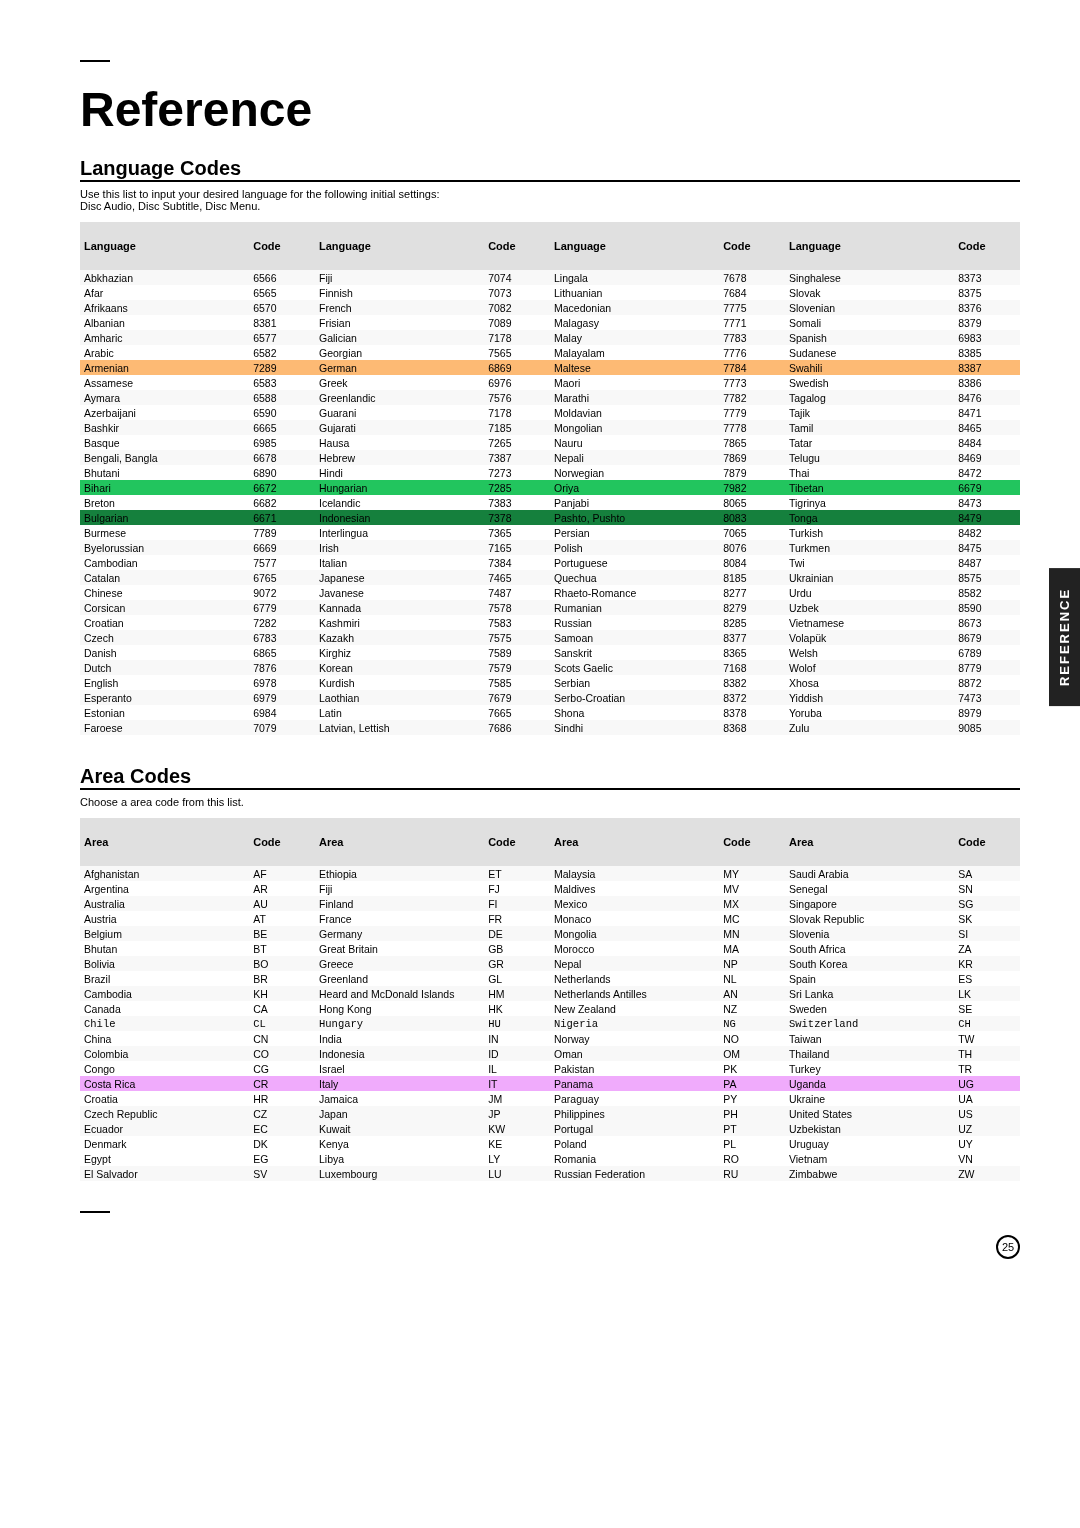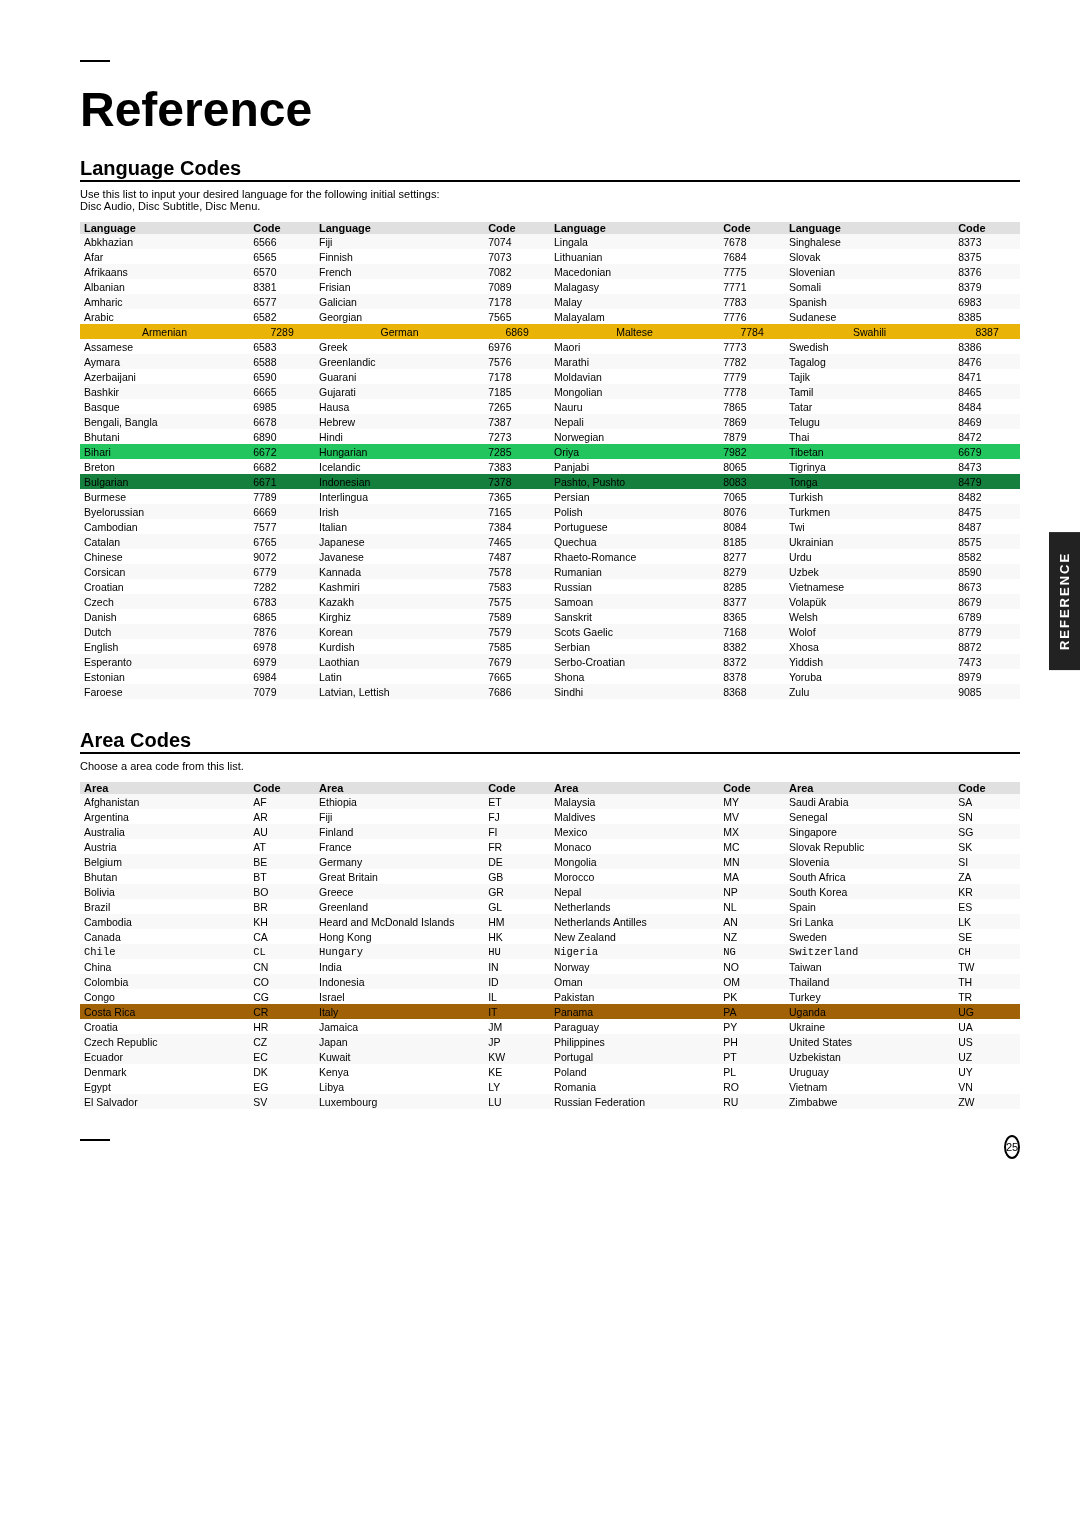--- a/index.html
+++ b/index.html
@@ -29,23 +29,23 @@
       transform: translateY(-50%) rotate(180deg);
       padding: 20px 8px;
       font-size: 13px;
       font-weight: bold;
       letter-spacing: 2px;
       text-transform: uppercase;
     }
     
     .page-number {
       position: absolute;
-      bottom: 42px;
+      bottom: 14px;
       right: 60px;
-      width: 16px;
+      width: 24px;
       height: 24px;
       border-radius: 50%;
       border: 2px solid #000;
       display: flex;
       align-items: center;
       justify-content: center;
       font-size: 11px;
     }
     
     .top-lines {
@@ -93,21 +93,21 @@
       vertical-align: top;
     }
 
     
     .four-col-table {
       width: 100%;
     }
     .four-col-table th {
       background: #e0e0e0;
       font-weight: bold;
-      padding: 0 4px;
+      padding: 18px 4px;
       font-size: 11px;
       text-align: left;
     }
     .four-col-table td {
       padding: 1.5px 4px;
       font-size: 10.5px;
     }
     .four-col-table .c1 { width: 18%; }
     .four-col-table .c2 { width: 7%; }
     .four-col-table .c3 { width: 18%; }
@@ -211,21 +211,21 @@
         <tr>
           <td class="c1">Arabic</td>
           <td class="c2">6582</td>
           <td class="c3">Georgian</td>
           <td class="c4">7565</td>
           <td class="c5">Malayalam</td>
           <td class="c6">7776</td>
           <td class="c7">Sudanese</td>
           <td class="c8">8385</td>
         </tr>
-        <tr style="background: #eab308; text-align: center;">
+        <tr style="background: #fdba74;">
           <td class="c1">Armenian</td>
           <td class="c2">7289</td>
           <td class="c3">German</td>
           <td class="c4">6869</td>
           <td class="c5">Maltese</td>
           <td class="c6">7784</td>
           <td class="c7">Swahili</td>
           <td class="c8">8387</td>
         </tr>
         <tr>
@@ -621,21 +621,21 @@
         <tr>
           <td>Congo</td>
           <td>CG</td>
           <td>Israel</td>
           <td>IL</td>
           <td>Pakistan</td>
           <td>PK</td>
           <td>Turkey</td>
           <td>TR</td>
         </tr>
-        <tr style="background: #a16207;">
+        <tr style="background: #f0abfc;">
           <td>Costa Rica</td>
           <td>CR</td>
           <td>Italy</td>
           <td>IT</td>
           <td>Panama</td>
           <td>PA</td>
           <td>Uganda</td>
           <td>UG</td>
         </tr>
         <tr>

